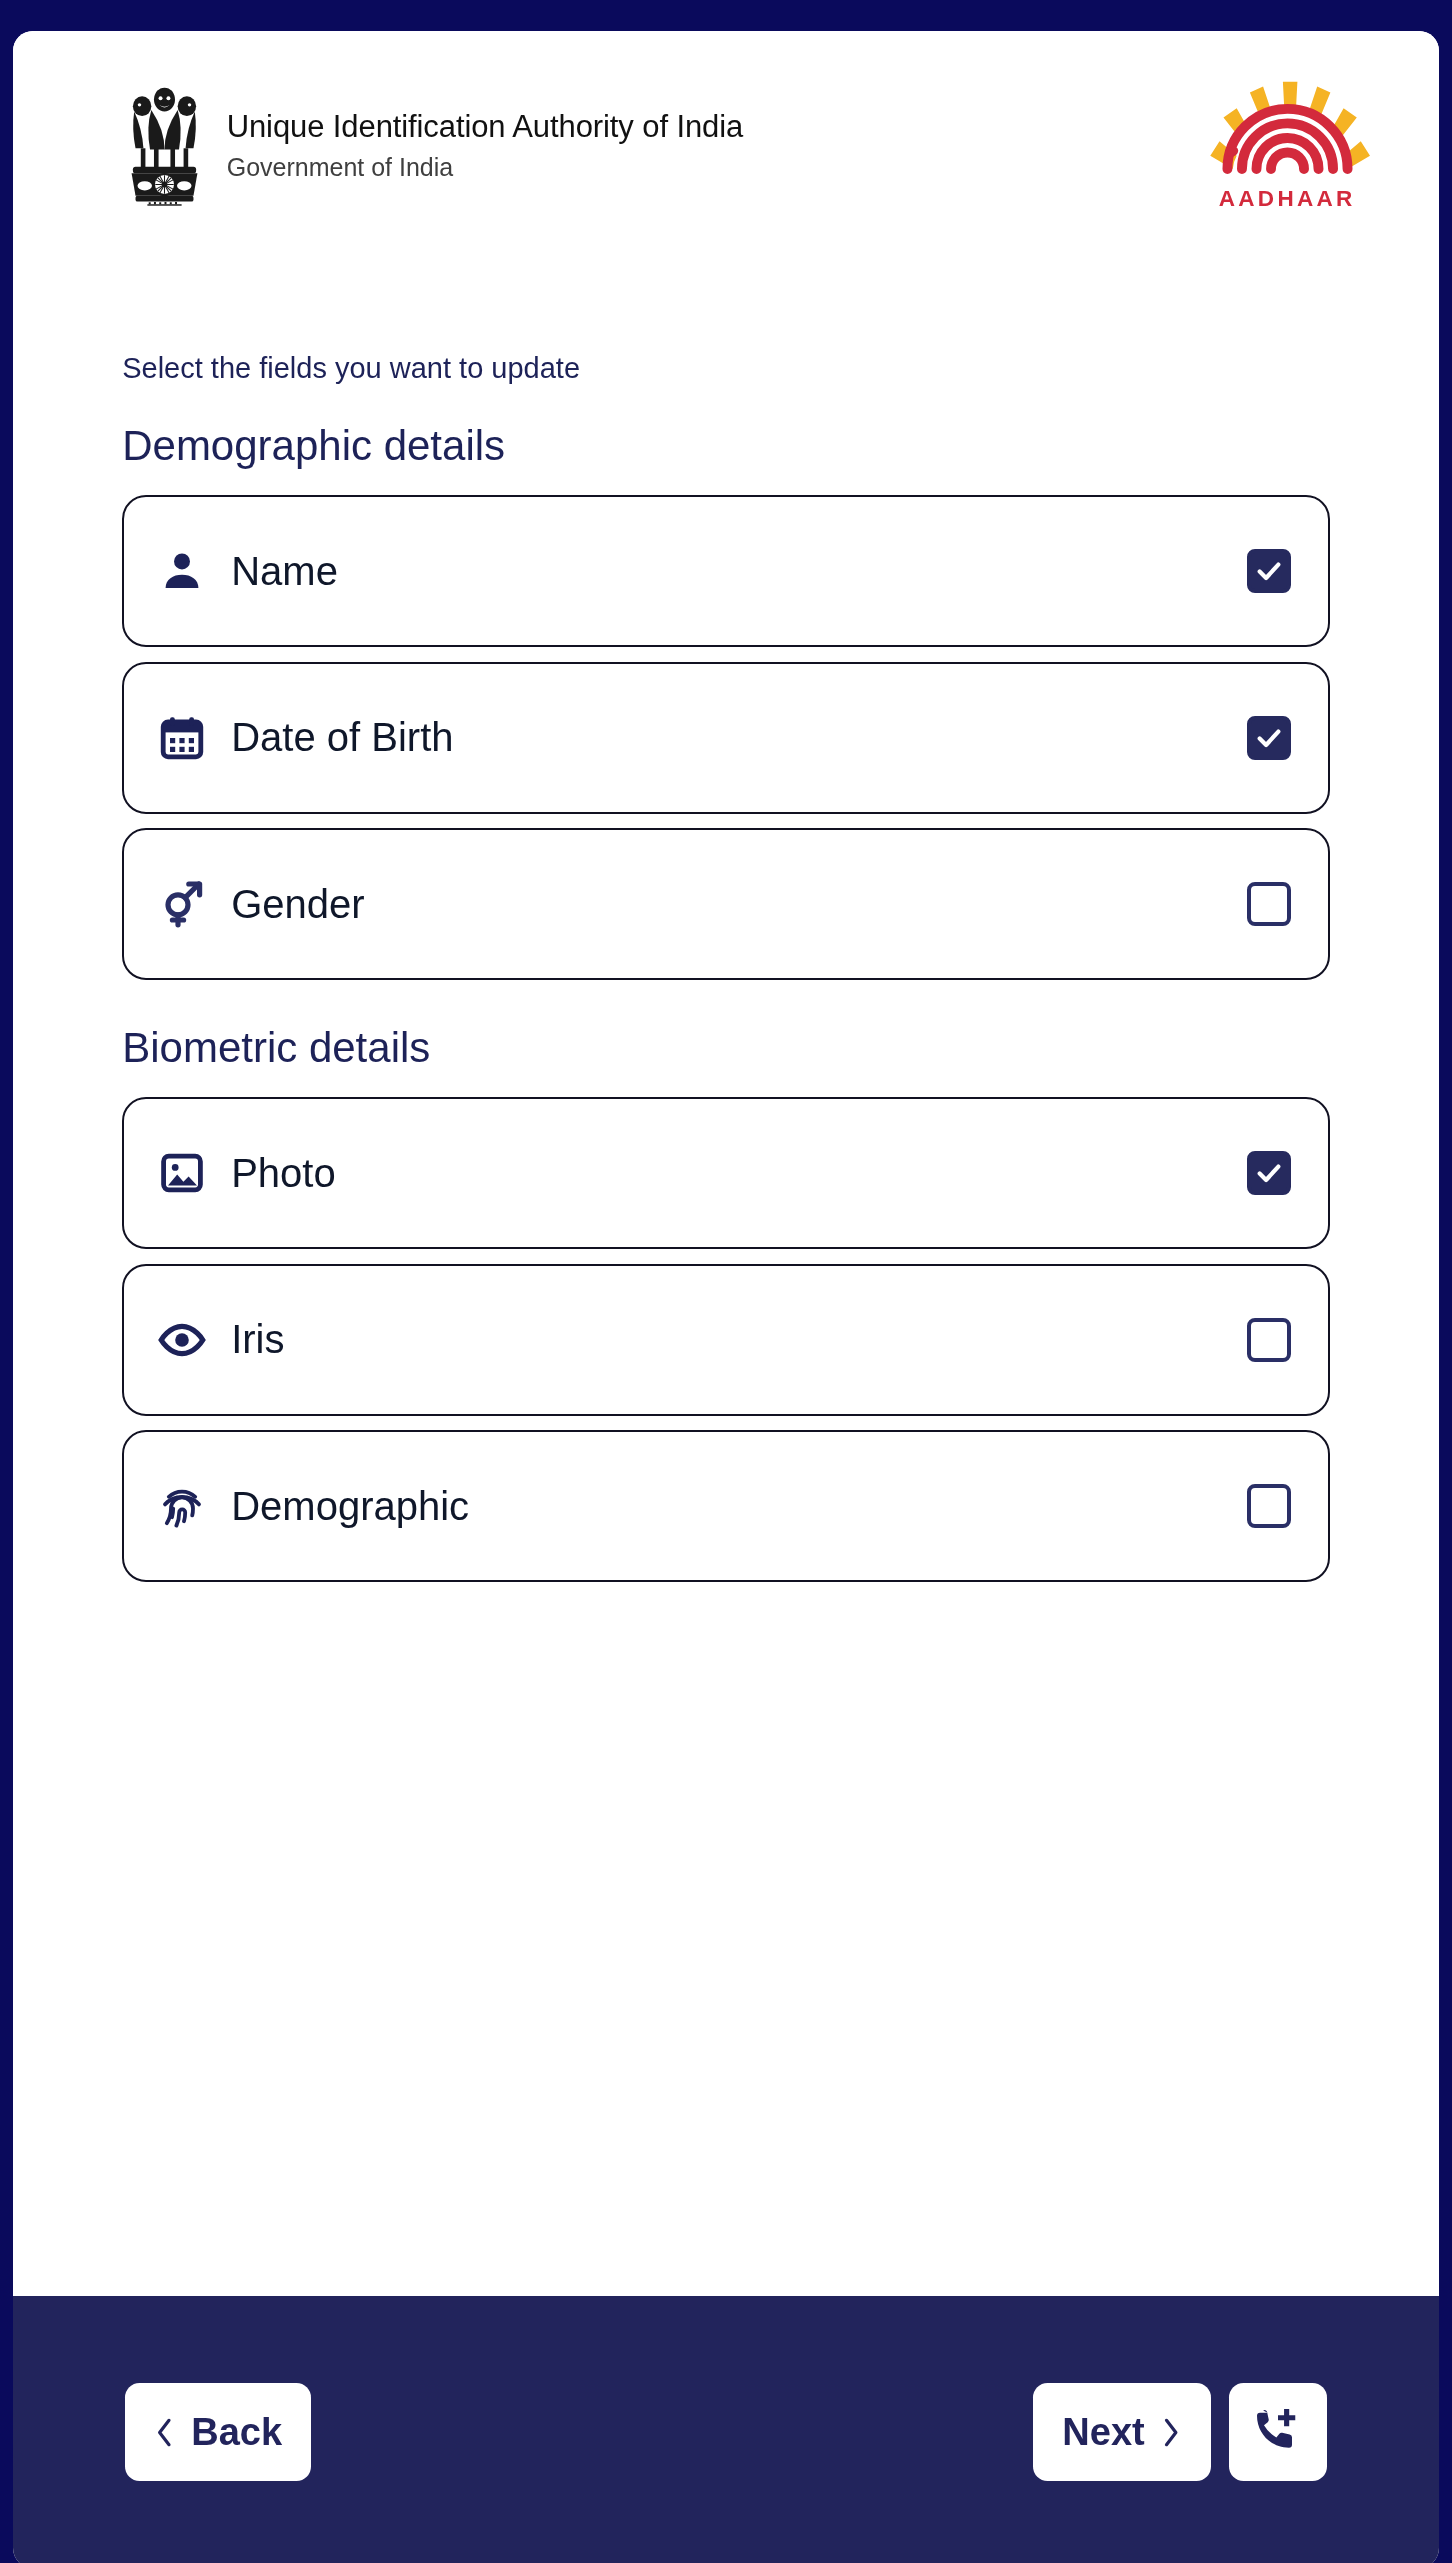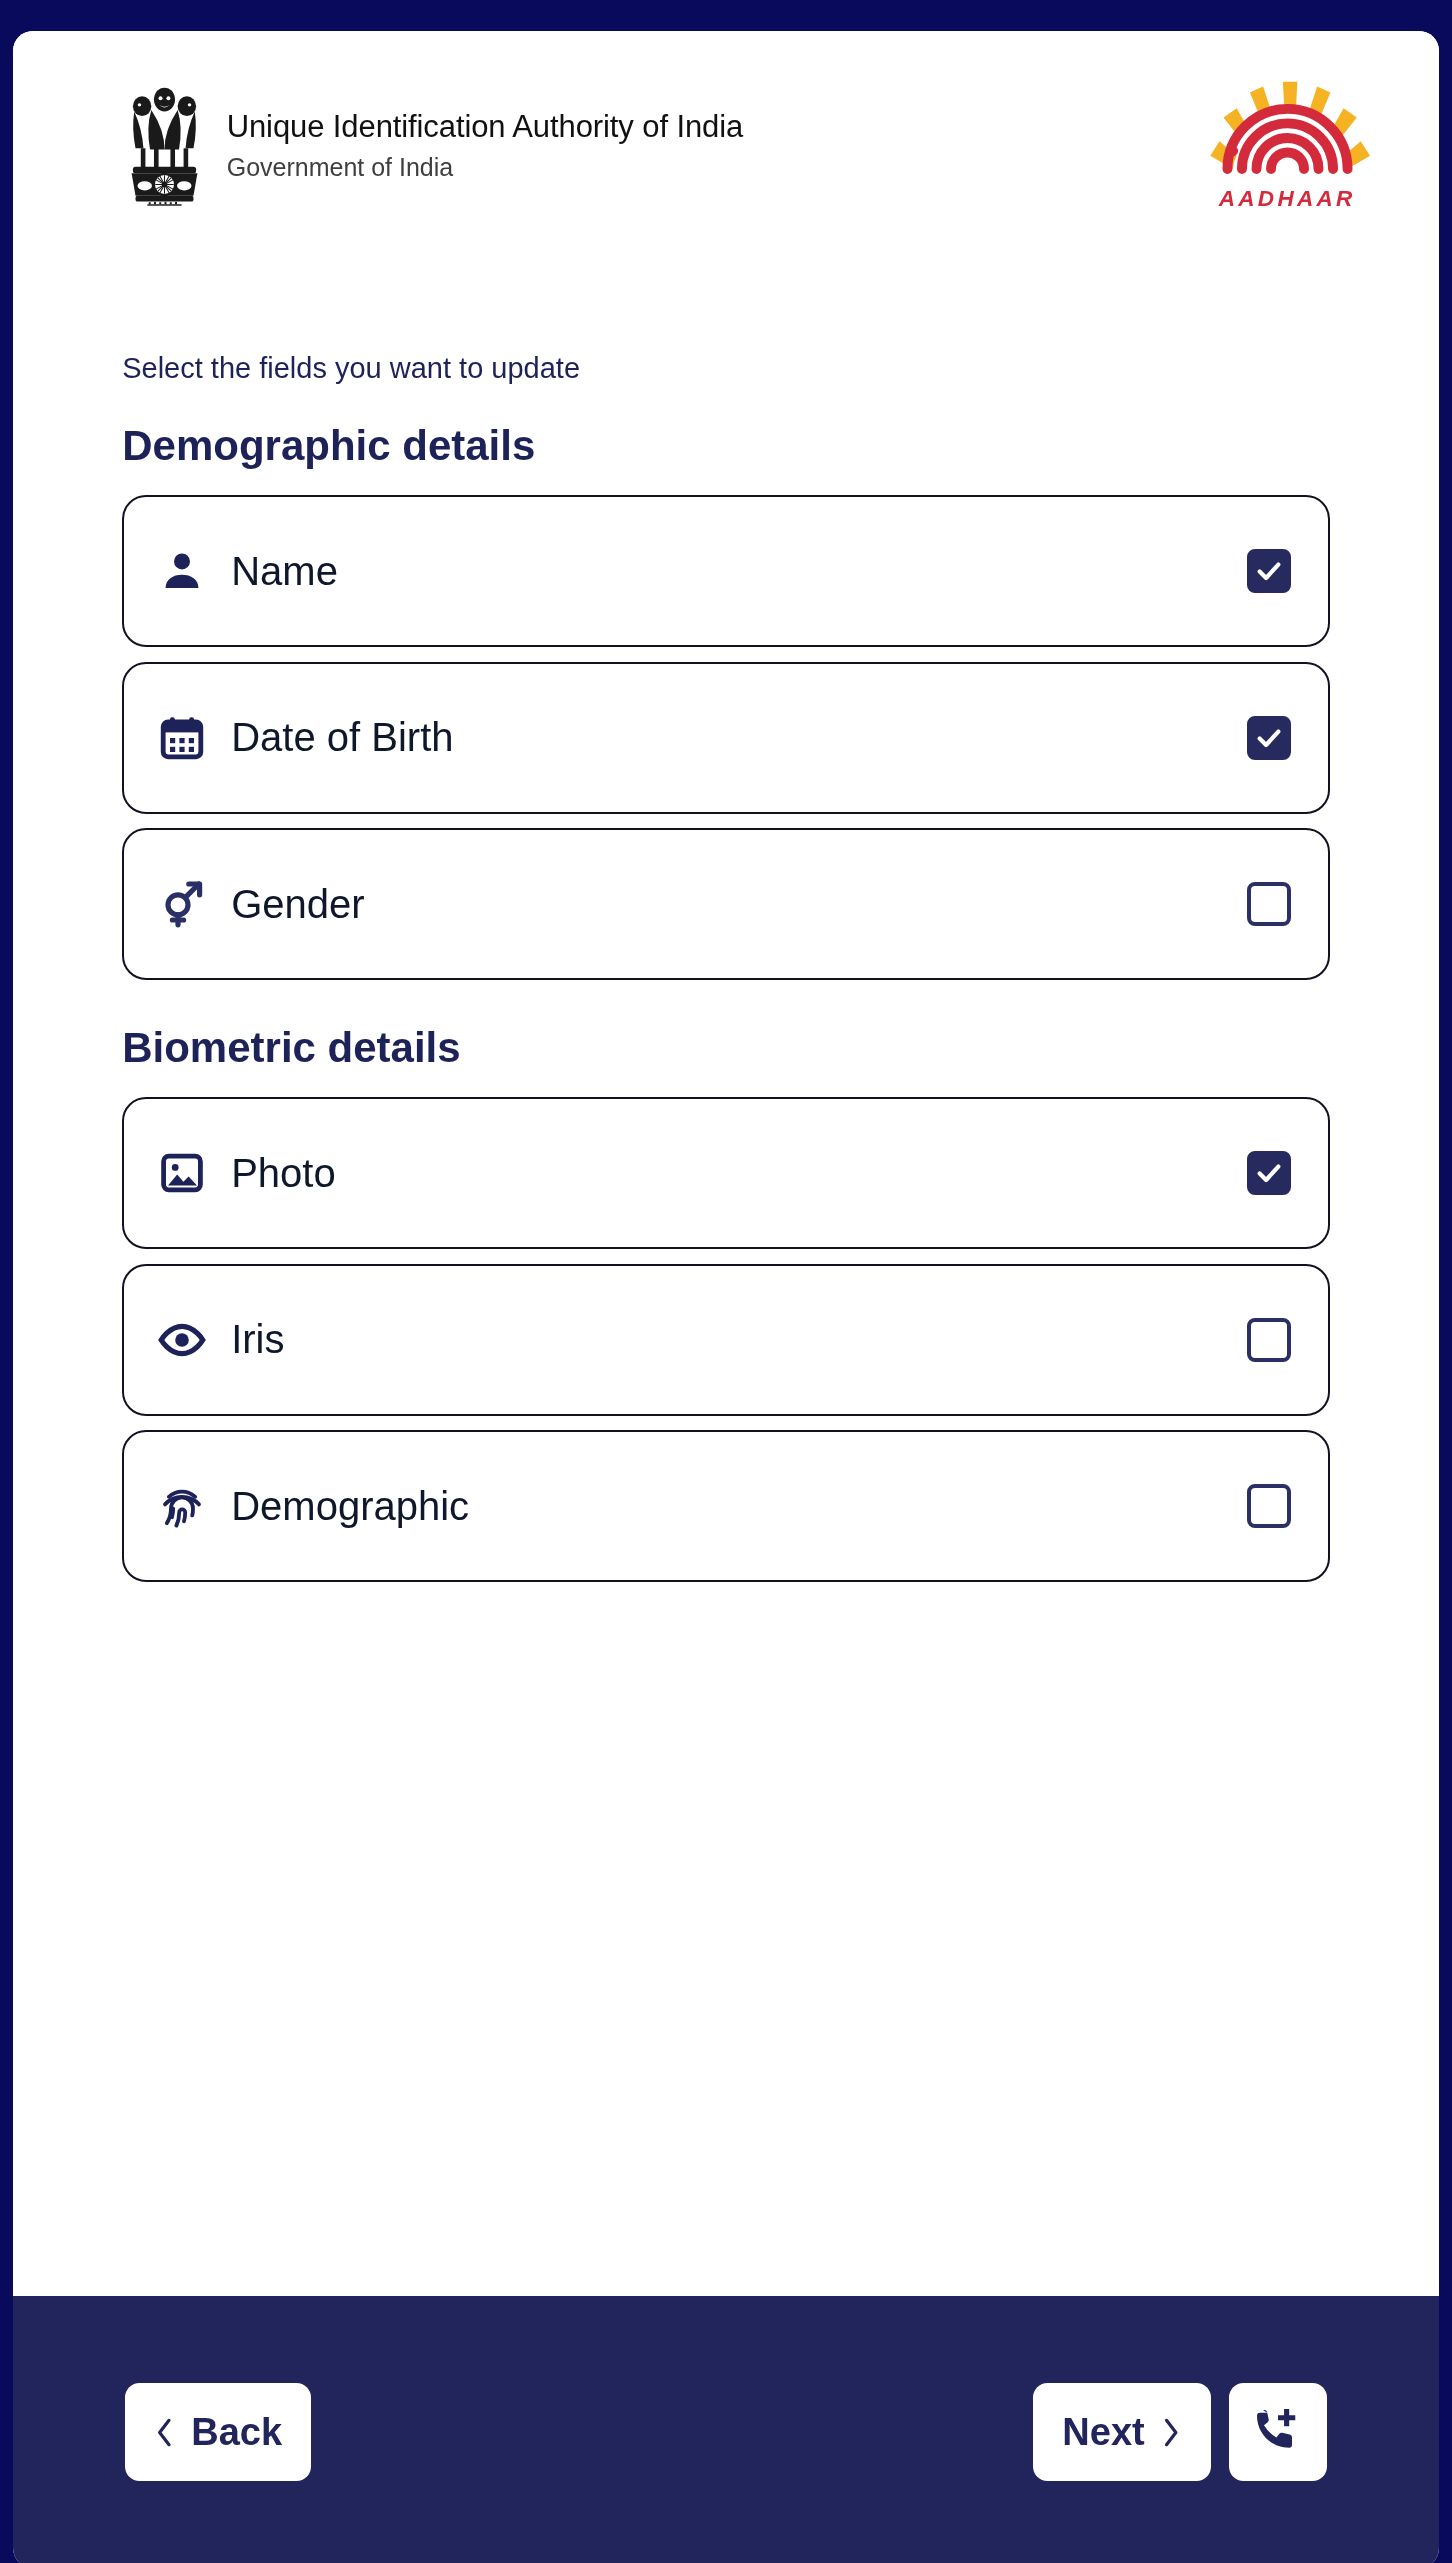--- a/index.html
+++ b/index.html
@@ -62,21 +62,20 @@
     white-space: nowrap;
   }
 
   #aadhaar-logo-wrap {
     flex: 0 0 auto;
     width: 172px;
     display: flex;
     flex-direction: column;
     align-items: center;
     gap: 1px;
-    font-style: italic;
   }
 
   #aadhaar-mark { width: 165px; height: 106px; }
 
   #aadhaar-wordmark {
     font-size: 22.5px;
     font-weight: 700;
     color: #d32a3c;
     letter-spacing: 3.3px;
   }
@@ -91,21 +90,21 @@
   }
 
   #instruction {
     font-size: 29px;
     color: #1d2258;
     margin-bottom: 37px;
   }
 
   .section-title {
     font-size: 42px;
-    font-weight: 700;
+    font-weight: 400;
     color: #1d2258;
     margin-bottom: 25px;
   }
 
   #biometric-section-title { margin-top: 44px; }
 
   .field-list { display: flex; flex-direction: column; gap: 14.5px; }
 
   .field-row {
     height: 152px;

